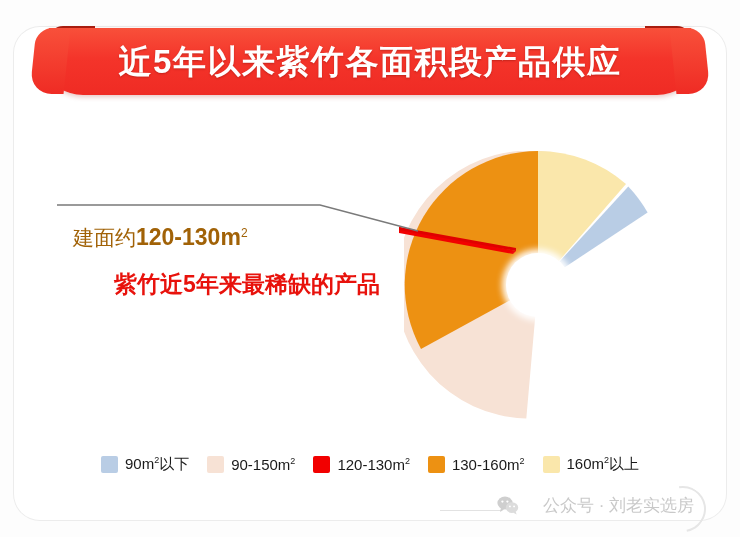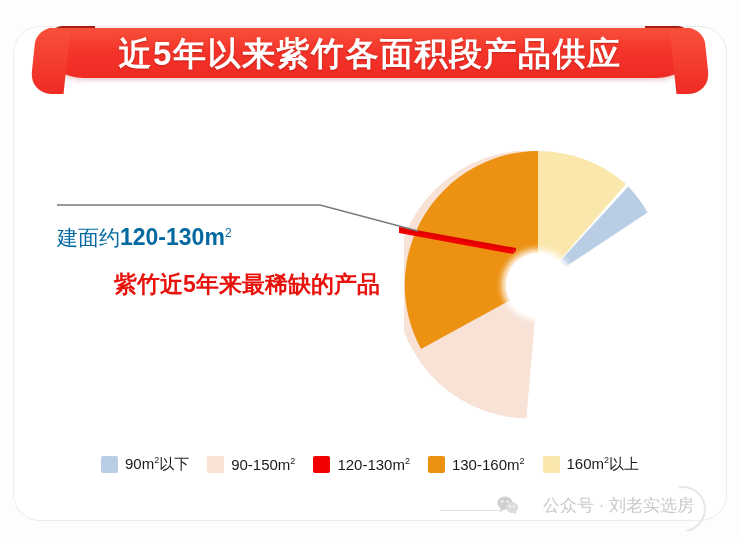--- a/index.html
+++ b/index.html
@@ -20,21 +20,21 @@
 
   
   .ribbon-wrap{position:absolute;left:0;top:8px;width:740px;height:86px;}
   .ribbon-tail{
     position:absolute;top:18px;width:46px;height:30px;
     background:linear-gradient(180deg,#a81d10 0%,#c0301b 100%);
   }
   .ribbon-tail.left{left:49px;border-radius:14px 0 0 4px;}
   .ribbon-tail.right{right:49px;border-radius:0 14px 4px 0;}
   .ribbon-body{
-    position:absolute;left:49px;top:20px;width:642px;height:50px;
+    position:absolute;left:49px;top:20px;width:642px;height:67px;
     background:linear-gradient(180deg,#f8503a 0%,#f4342a 46%,#ef2b24 100%);
     border-radius:0 0 34px 34px / 0 0 26px 26px;
     box-shadow:0 2px 5px rgba(160,30,20,.25);
     display:flex;align-items:center;justify-content:center;
   }
   .ribbon-body::before,.ribbon-body::after{
     content:"";position:absolute;top:0;width:34px;height:66px;
     background:linear-gradient(180deg,#f8503a 0%,#ef2b24 100%);
   }
   .ribbon-body::before{left:-16px;border-radius:16px 0 0 22px;transform:skewX(-6deg);}
@@ -60,21 +60,21 @@
   .red-slice{
     position:absolute;left:399px;top:224px;width:118px;height:30px;
   }
 
   
   .leader{position:absolute;left:0;top:0;width:740px;height:537px;pointer-events:none;}
 
   
   .anno{position:absolute;left:57px;top:222px;width:380px;}
   .anno-line1{
-    font-size:21px;color:#0369a1;line-height:1.35;white-space:nowrap;
+    font-size:21px;color:#a16207;line-height:1.35;white-space:nowrap;margin-left:16px;
   }
   .anno-line1 b{font-weight:bold;font-size:23px;}
   .anno-line1 sup{font-size:12px;vertical-align:super;}
   .anno-red{
     margin-top:14px;color:#e8120c;font-size:23px;font-weight:bold;
     line-height:1.55;white-space:nowrap;text-align:center;
   }
 
   
   .legend{

